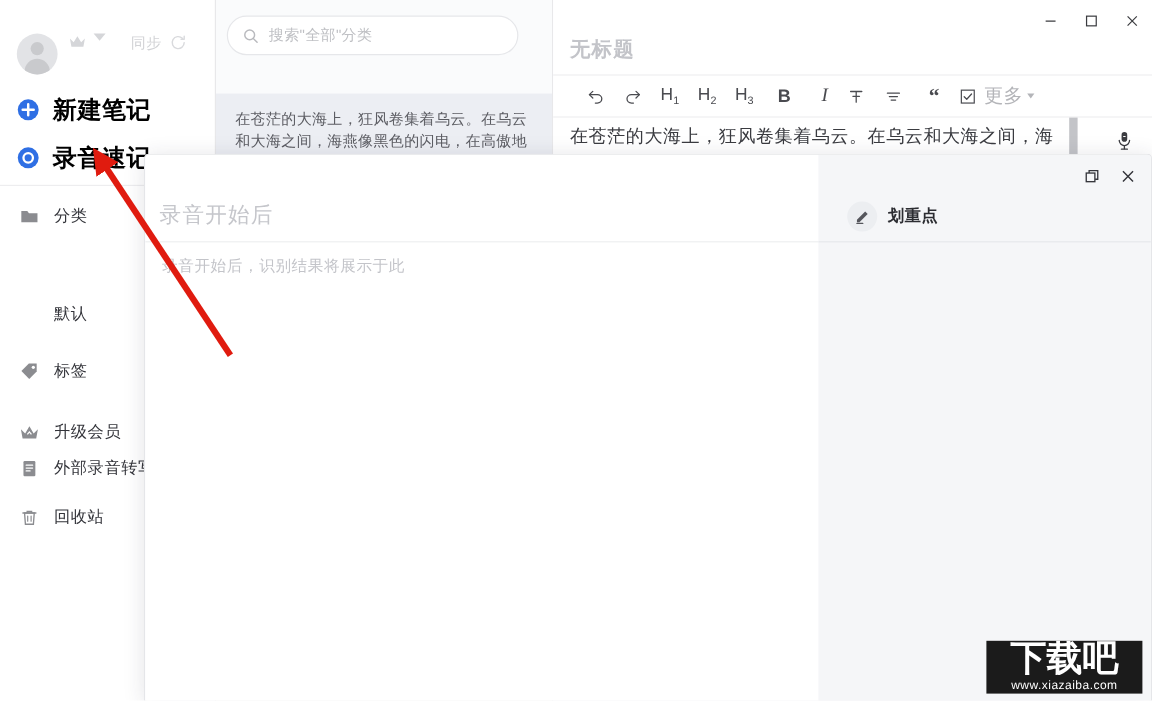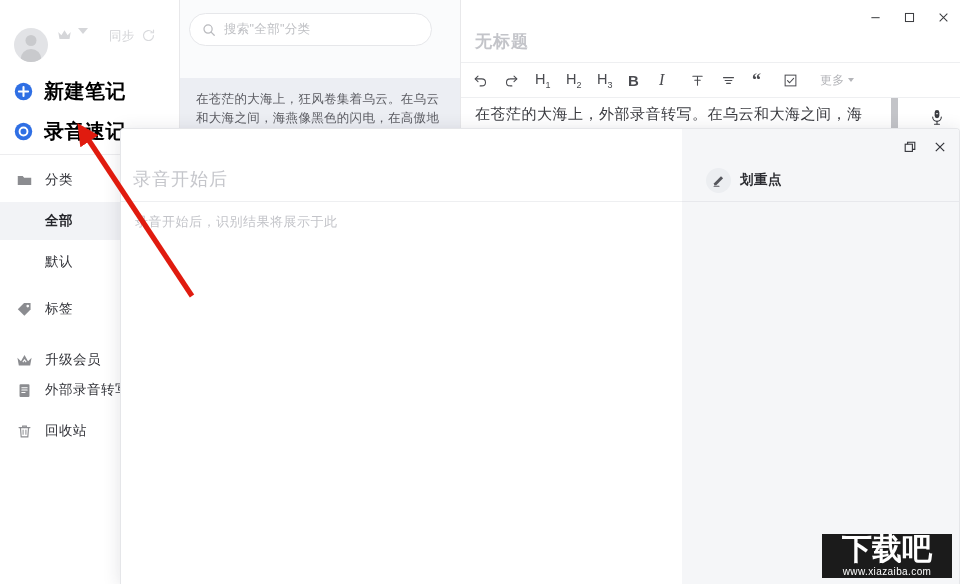--- a/index.html
+++ b/index.html
@@ -250,32 +250,32 @@
     height: 34px;
     display: flex;
     align-items: center;
     padding-left: 12px;
     box-sizing: border-box;
   }
   .fmt-btn {
     width: 31px; height: 34px;
     display: flex;
     align-items: center;
-    justify-content: flex-start;
+    justify-content: flex-end;
     cursor: pointer;
     color: #4a4b50;
     font-size: 14.5px;
   }
   .fmt-btn svg { width: 15px; height: 15px; }
   .fmt-more {
     margin-left: 6px;
     display: flex;
     align-items: center;
     cursor: pointer;
-    font-size: 12px;
+    font-size: 16px;
     color: #b4b5b9;
     letter-spacing: .3px;
   }
   .fmt-more .mini-chev {
     margin-left: 3px;
     width: 0; height: 0;
     border-left: 3.5px solid transparent;
     border-right: 3.5px solid transparent;
     border-top: 4.5px solid #b4b5b9;
   }
@@ -489,23 +489,20 @@
 
     <div class="side-sep"></div>
 
     <div class="nav-item" style="top:161px;">
       <svg class="nav-ic" viewBox="0 0 24 24">
         <path d="M2.5 5.5h7l2 2.6h10v10.4h-19z" fill="currentColor"></path>
       </svg>
       <span class="nav-lbl">分类</span>
     </div>
 
-    <div class="nav-item sub sel" style="top:202px;">
-      <span class="nav-lbl">全部</span>
-    </div>
 
     <div class="nav-item sub" style="top:243px;">
       <span class="nav-lbl">默认</span>
     </div>
 
     <div class="nav-item" style="top:290px;">
       <svg class="nav-ic" viewBox="0 0 24 24">
         <path d="M2.6 11.6 11.4 2.8h9.2v9.2l-8.8 8.8z" fill="currentColor"></path>
         <circle cx="16.6" cy="7.2" r="1.9" fill="#ffffff"></circle>
       </svg>
@@ -625,21 +622,21 @@
           <path d="M7.2 12.2 L10.6 15.6 L17 8.6" fill="none" stroke="currentColor" stroke-width="1.7" stroke-linecap="round" stroke-linejoin="round"></path>
         </svg>
       </div>
       <div class="fmt-more">
         <span>更多</span>
         <span class="mini-chev"></span>
       </div>
     </div>
     <div class="fmt-rule"></div>
 
-    <div class="doc-body">在苍茫的大海上，外部录音转写。在乌云和大海之间，海</div>
+    <div class="doc-body">在苍茫的大海上，狂风卷集着乌云。在乌云和大海之间，海</div>
     <div class="editor-scroll"></div>
 
     <div class="mic-btn">
       <svg viewBox="0 0 24 26">
         <rect x="8.4" y="1.6" width="7.2" height="12.4" rx="3.6" fill="currentColor"></rect>
         <path d="M11 7.2 H13" stroke="#ffffff" stroke-width="1.4" stroke-linecap="round"></path>
         <path d="M5.4 12.2c0 3.6 2.9 6.6 6.6 6.6s6.6-3 6.6-6.6" fill="none" stroke="currentColor" stroke-width="1.7" stroke-linecap="round"></path>
         <path d="M12 18.8 V23" stroke="currentColor" stroke-width="1.7" stroke-linecap="round"></path>
         <path d="M8.2 23.4 H15.8" stroke="currentColor" stroke-width="1.7" stroke-linecap="round"></path>
       </svg>

